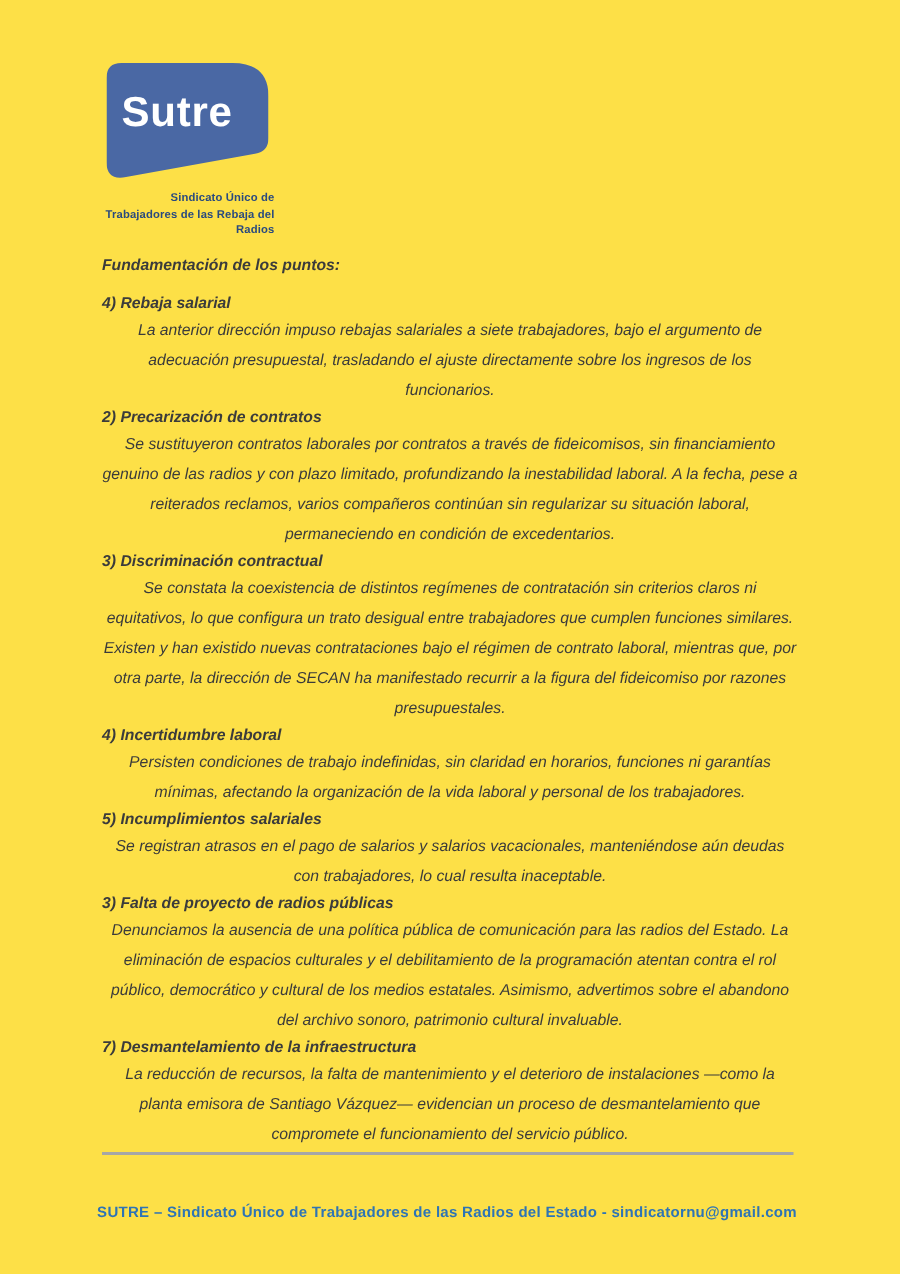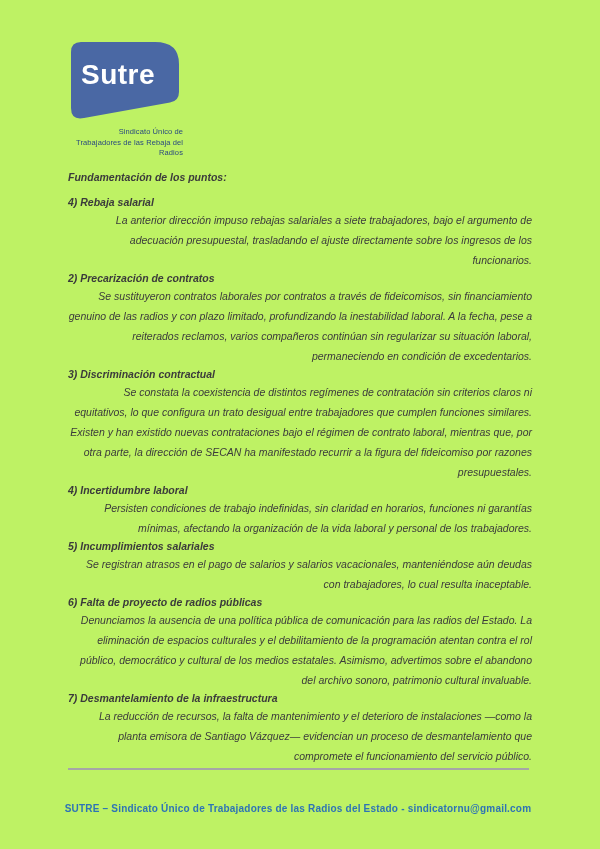--- a/index.html
+++ b/index.html
@@ -2,35 +2,35 @@
 <html><head>
 <meta charset="utf-8">
 <style>
   * { box-sizing: border-box; }
   html, body { margin: 0; padding: 0; background: #e9e9e9; }
   .page {
     position: relative;
     width: 600px;
     height: 849px;
     margin: 0 auto;
-    background: #bef264;
+    background: #fde047;
     font-family: "Liberation Sans", "DejaVu Sans", sans-serif;
     color: #3b3b3b;
     overflow: hidden;
   }
   .logo-area { position: absolute; left: 71px; top: 42px; }
   .logo-svg { display: block; }
   .tagline {
     margin-top: 7px;
     margin-left: -4px;
     width: 116px;
     text-align: right;
     font-size: 7.5px;
     line-height: 10.5px;
-    font-weight: normal;
+    font-weight: bold;
     letter-spacing: 0.1px;
   }
   .content {
     position: absolute;
     left: 68px;
     top: 170px;
     width: 464px;
     font-style: italic;
   }
   .doc-title {
@@ -43,21 +43,21 @@
   .section-heading {
     font-size: 10.5px;
     font-weight: bold;
     line-height: 16px;
     margin: 0;
   }
   .section-body {
     font-size: 10.5px;
     line-height: 20px;
     margin: 0;
-    text-align: right;
+    text-align: center;
   }
   .footer-divider {
     position: absolute;
     left: 68px;
     top: 768px;
     width: 461px;
     height: 2px;
     background: #a6a6a6;
   }
   .footer-text {
@@ -110,21 +110,21 @@
       <p class="section-heading">4) Incertidumbre laboral</p>
       <p class="section-body">Persisten condiciones de trabajo indefinidas, sin claridad en horarios, funciones ni garantías mínimas, afectando la organización de la vida laboral y personal de los trabajadores.</p>
     </div>
 
     <div class="doc-section">
       <p class="section-heading">5) Incumplimientos salariales</p>
       <p class="section-body">Se registran atrasos en el pago de salarios y salarios vacacionales, manteniéndose aún deudas con trabajadores, lo cual resulta inaceptable.</p>
     </div>
 
     <div class="doc-section">
-      <p class="section-heading">6) Falta de proyecto de radios públicas</p>
+      <p class="section-heading">3) Falta de proyecto de radios públicas</p>
       <p class="section-body">Denunciamos la ausencia de una política pública de comunicación para las radios del Estado. La eliminación de espacios culturales y el debilitamiento de la programación atentan contra el rol público, democrático y cultural de los medios estatales. Asimismo, advertimos sobre el abandono del archivo sonoro, patrimonio cultural invaluable.</p>
     </div>
 
     <div class="doc-section">
       <p class="section-heading">7) Desmantelamiento de la infraestructura</p>
       <p class="section-body">La reducción de recursos, la falta de mantenimiento y el deterioro de instalaciones —como la planta emisora de Santiago Vázquez— evidencian un proceso de desmantelamiento que compromete el funcionamiento del servicio público.</p>
     </div>
   </div>
 
   <div class="footer-divider" style="background: rgb(166, 166, 166);"></div>

